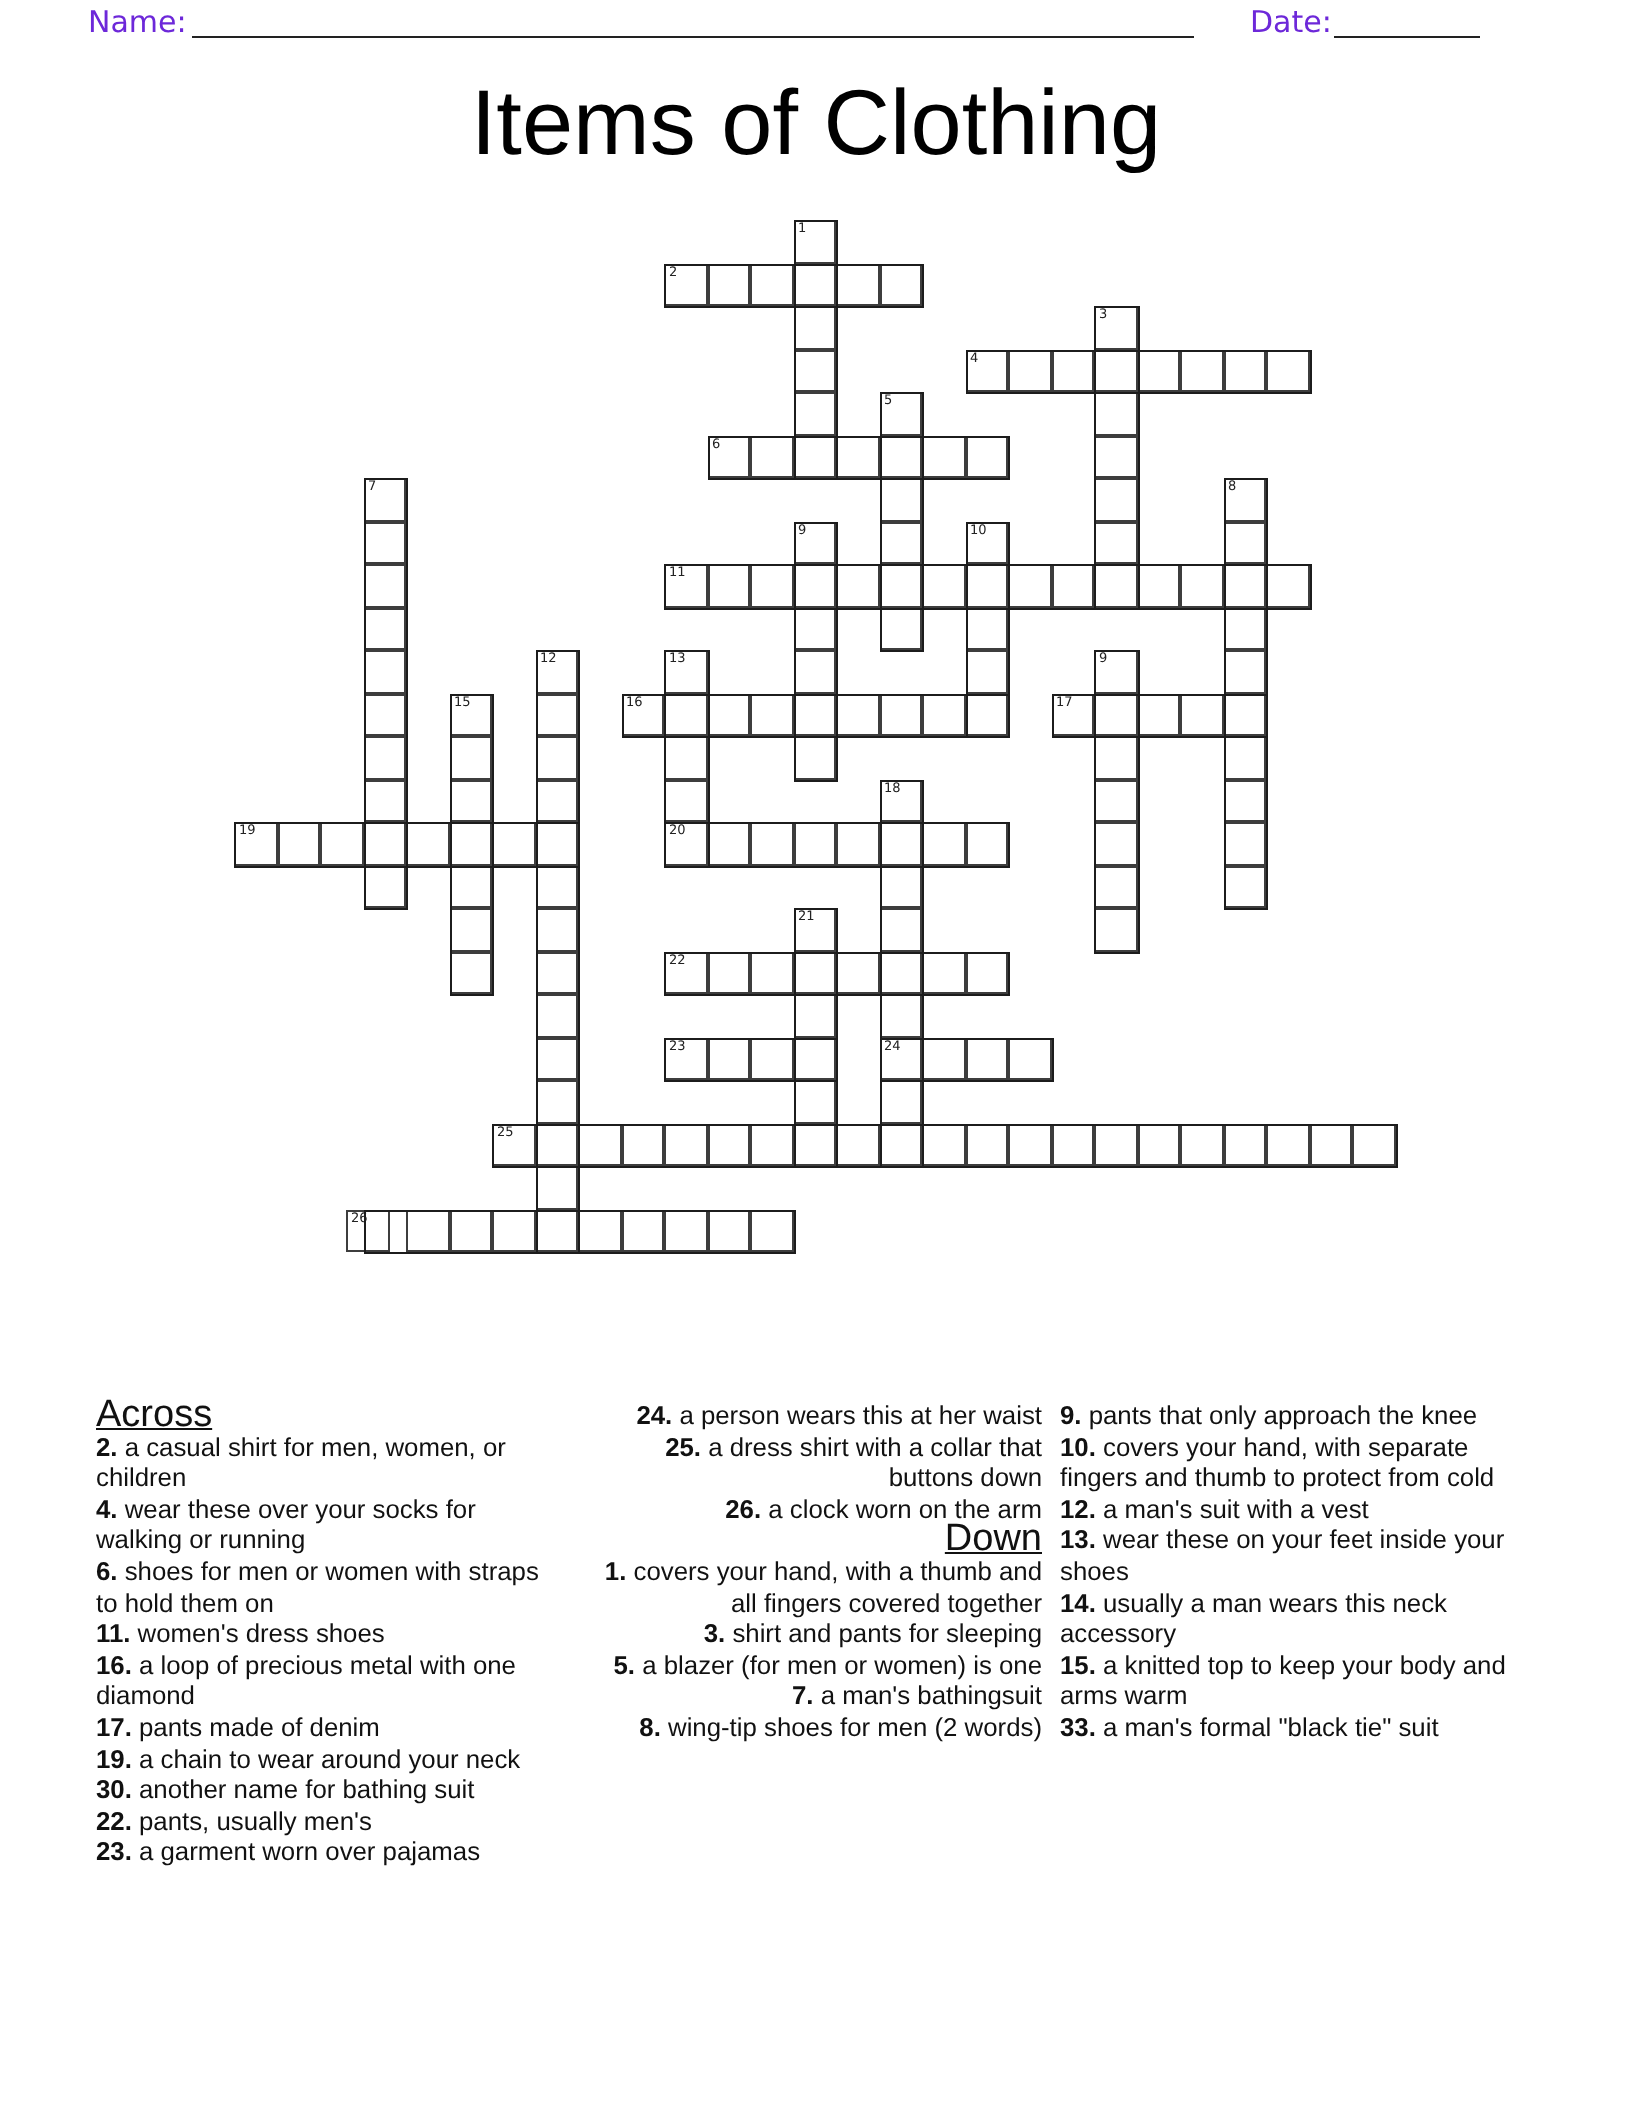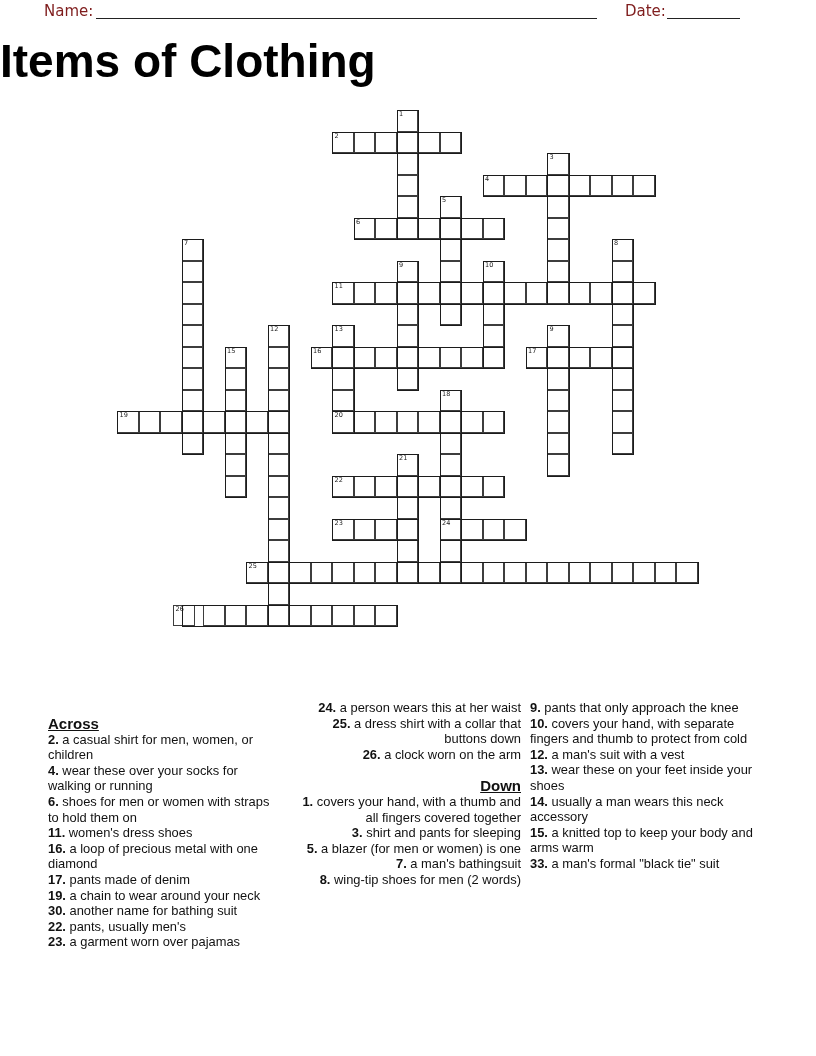--- a/index.html
+++ b/index.html
@@ -1,43 +1,43 @@
 <!DOCTYPE html>
 <html><head>
 <meta charset="utf-8">
 <style>
   html,body{margin:0;padding:0;background:#fff;}
   #page{position:relative;width:816px;height:1056px;background:#fff;overflow:hidden;
         font-family:"DejaVu Sans","Liberation Sans",sans-serif;color:#000;}
 
   
-  .hdr-label{position:absolute;top:2px;font-size:15px;color:#7f1d1d;}
+  .hdr-label{position:absolute;top:2px;font-size:15px;color:#6d28d9;}
   .blank-line{position:absolute;top:1px;height:17px;border-bottom:1.6px solid #222;}
 
   
-  #title{position:absolute;top:34px;left:0;width:100%;text-align:left;
-         font-size:46px;font-weight:700;letter-spacing:0px;color:#000;
+  #title{position:absolute;top:34px;left:0;width:100%;text-align:center;
+         font-size:46px;font-weight:400;letter-spacing:0px;color:#000;
          font-family:"Liberation Sans","DejaVu Sans",sans-serif;}
 
   
   #grid{position:absolute;left:117px;top:110px;width:582px;height:518px;}
   .cell{position:absolute;width:21.5px;height:21.5px;background:#fff;
         border:1.4px solid #3d3d3d;box-sizing:border-box;}
   .cell .num{position:absolute;top:0px;left:1.5px;font-size:6.5px;line-height:7px;
              color:#222;font-family:"DejaVu Sans",sans-serif;}
   .word-outline{position:absolute;border:1.9px solid #1c1c1c;box-sizing:border-box;
                 pointer-events:none;background:transparent;}
 
   
   .clue-col{position:absolute;top:700px;font-size:12.9px;line-height:15.6px;
             font-family:"Liberation Sans","DejaVu Sans",sans-serif;color:#111;}
   #clue-col-1{left:48px;width:229px;}
   #clue-col-2{left:290px;width:231px;text-align:right;}
   #clue-col-3{left:530px;width:243px;}
-  .clue-heading{font-weight:bold;text-decoration:underline;font-size:15px;margin-top:16px;}
+  .clue-heading{font-weight:normal;text-decoration:underline;font-size:19px;}
   .clue b{font-weight:bold;}
 </style>
 </head>
 <body>
 
 <div id="page">
 
   <span class="hdr-label" style="left:44px;">Name:</span>
   <span class="blank-line" style="left:96px;width:501px;"></span>
   <span class="hdr-label" style="left:625px;">Date:</span>

